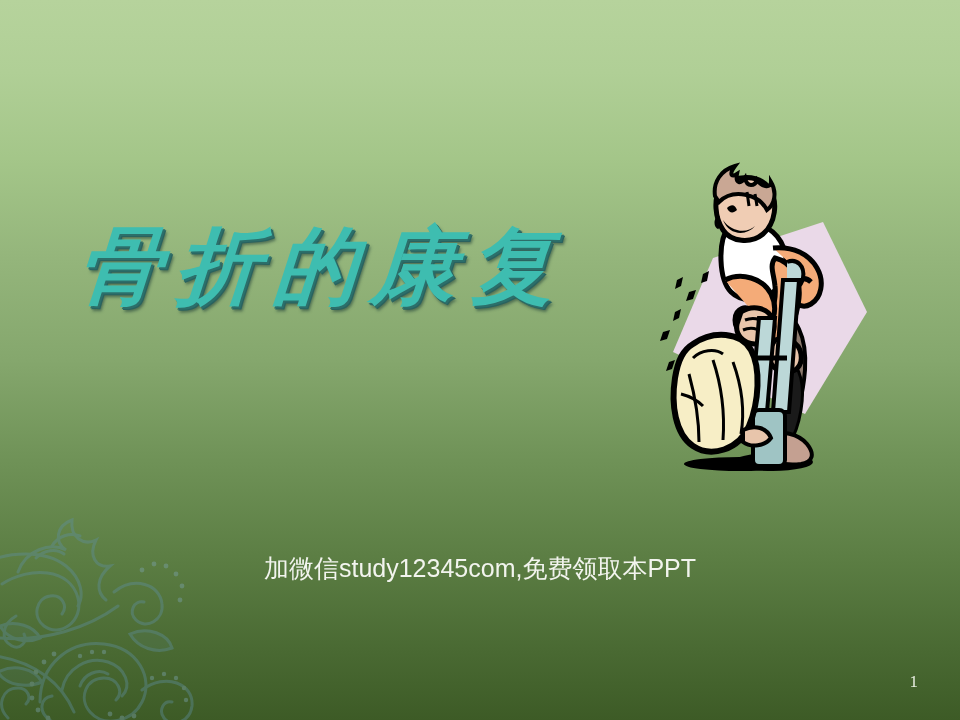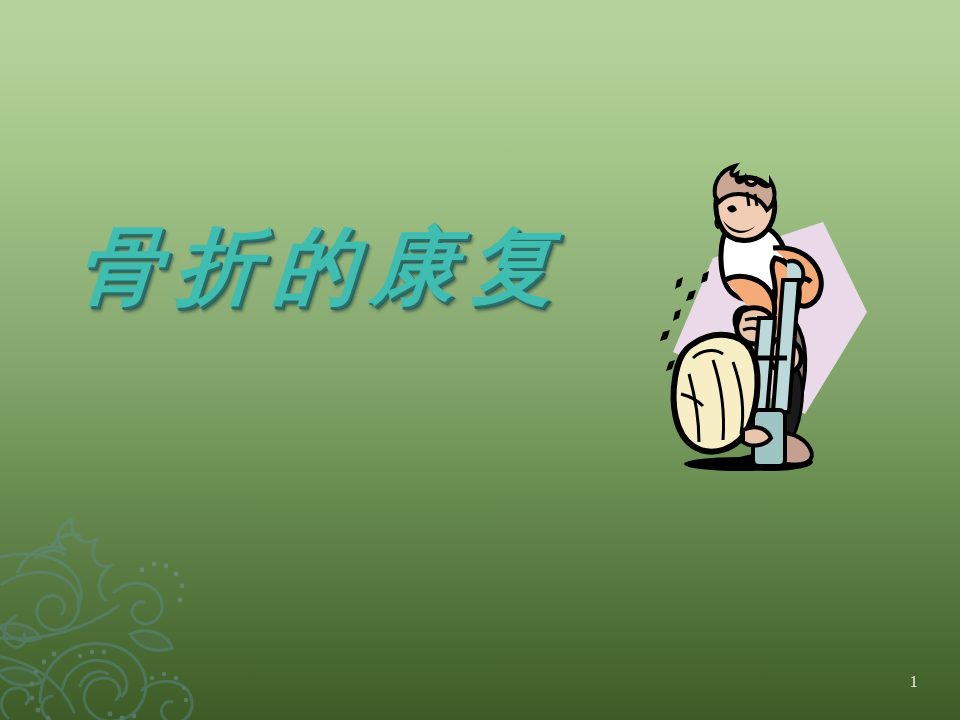--- a/index.html
+++ b/index.html
@@ -235,16 +235,17 @@
         <path d="M34,212 C40,234 44,258 44,280"></path>
         <path d="M58,198 C66,222 70,250 68,278"></path>
         <path d="M78,200 C86,222 90,248 86,272"></path>
         <path d="M26,232 C34,234 42,238 48,244"></path>
       </g>
 
       <path d="M88,268 C100,262 112,266 116,276 C110,284 96,286 88,280 Z" fill="#e8c5ab" stroke="#000" stroke-width="4"></path>
     </svg>
   </div>
 
+  <div id="subtitle">加微信study12345com,免费领取本PPT</div>
 
   <div id="page-number">1</div>
 
 </div>
 
 </body></html>

